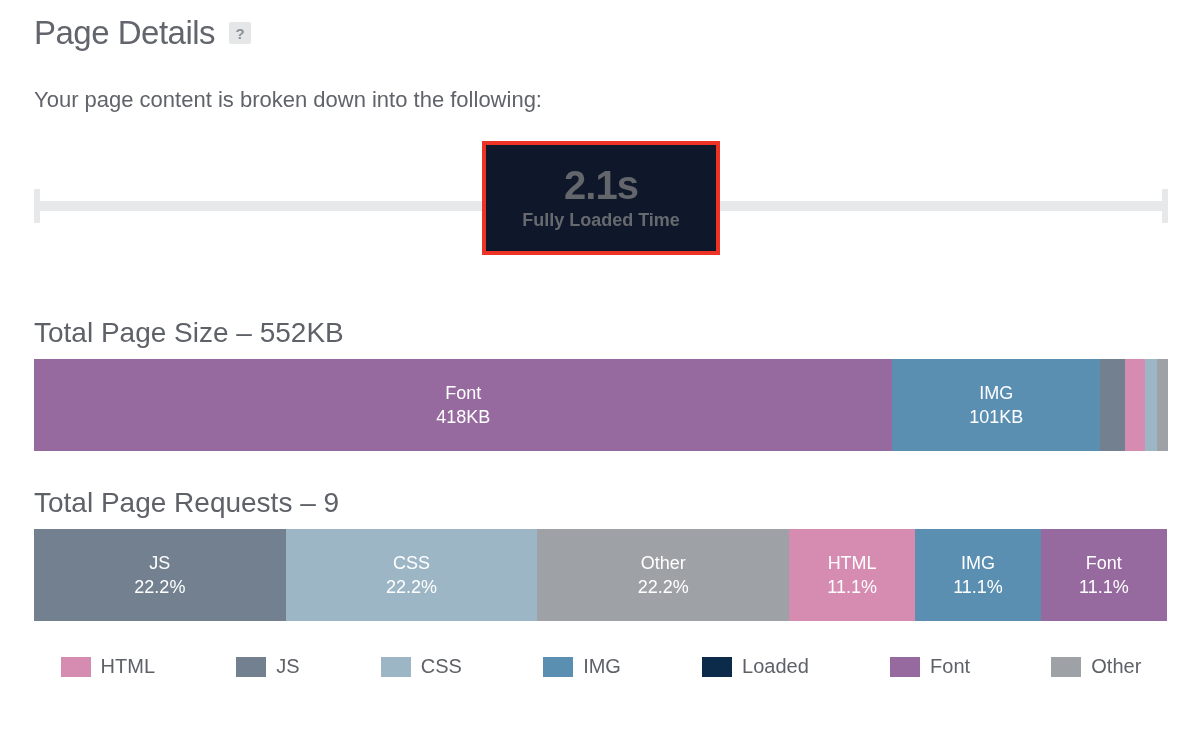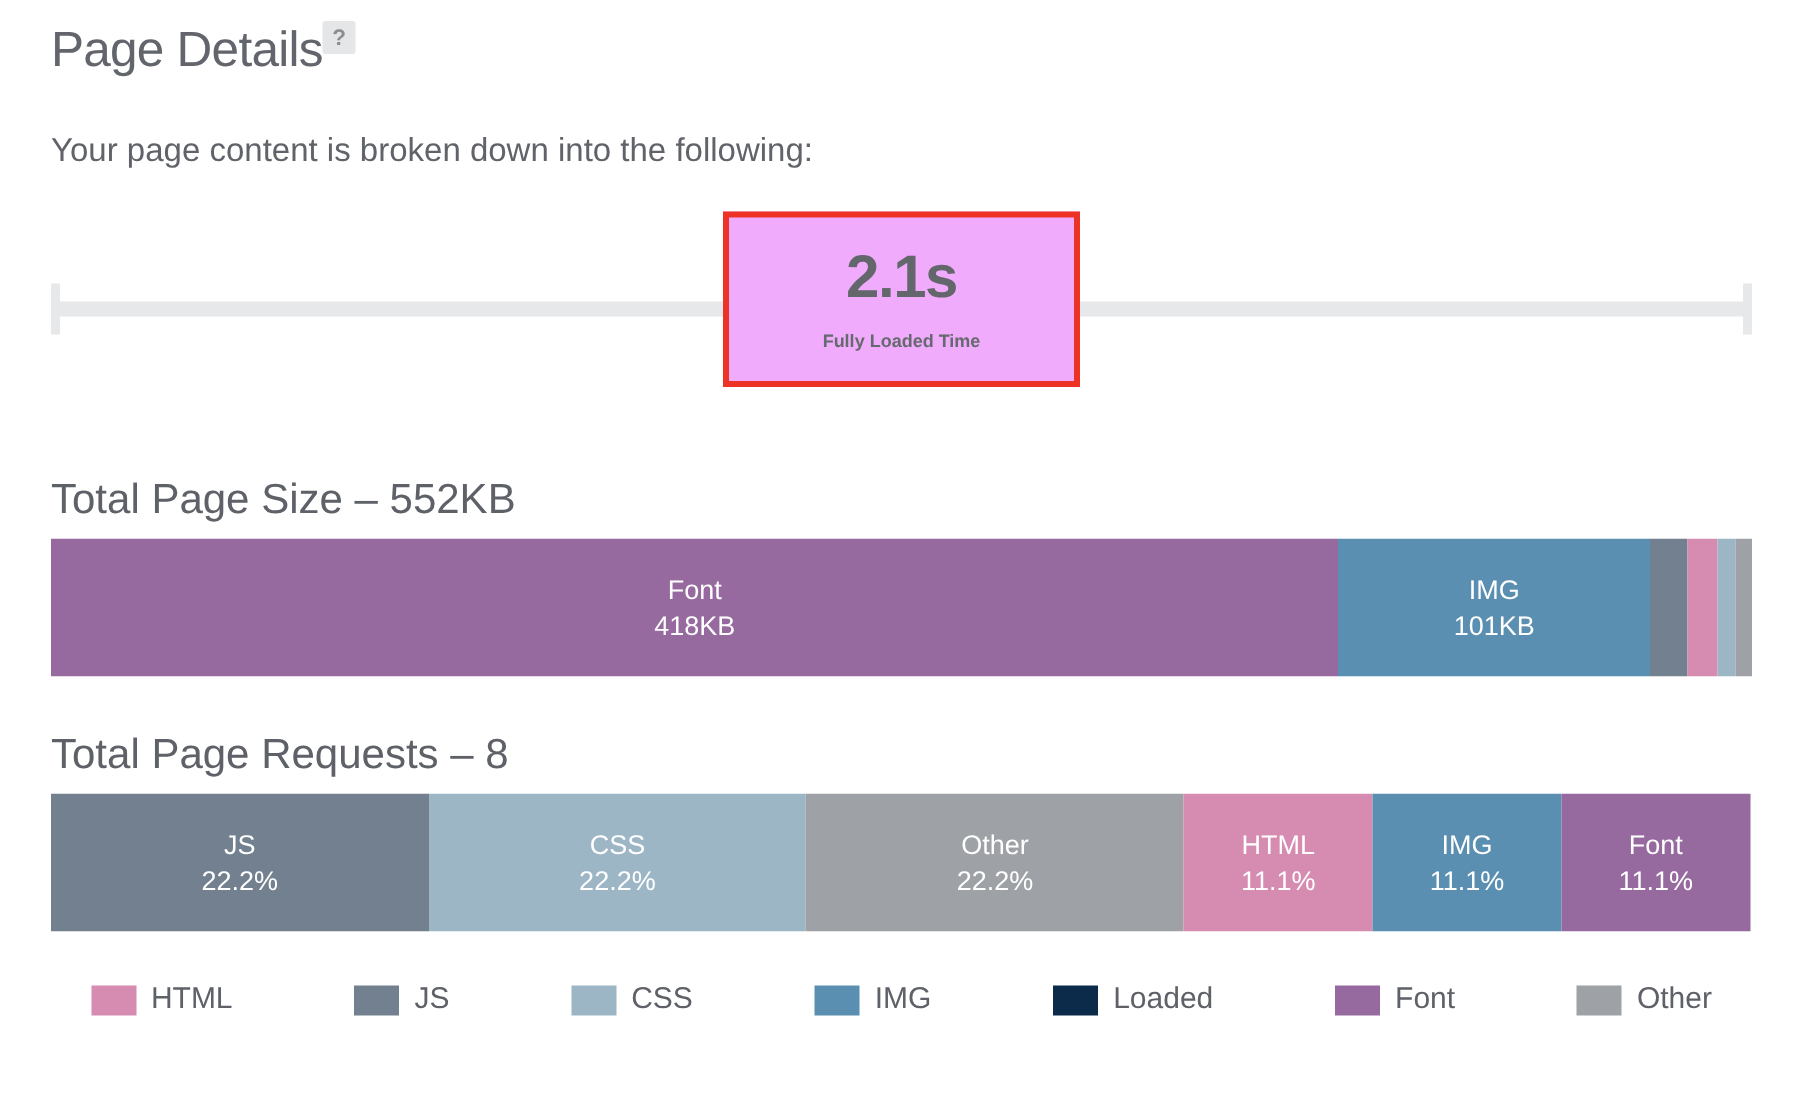--- a/index.html
+++ b/index.html
@@ -3,21 +3,21 @@
 <meta charset="utf-8">
 <style>
   * { box-sizing: border-box; margin: 0; padding: 0; }
   body {
     font-family: -apple-system, BlinkMacSystemFont, "Segoe UI", Helvetica, Arial, sans-serif;
     background: #fff;
     color: #5a5d63;
     padding: 14px 34px 30px 34px;
     width: 1202px;
   }
-  .heading-row { display: flex; }
+  .heading-row { display: flex; align-items: center; gap: 14px; }
   h1 {
     font-size: 33px;
     font-weight: 400;
     color: #62656b;
     letter-spacing: -0.5px;
   }
   .help-badge {
     width: 22px; height: 22px;
     background: #e4e6e8;
     color: #8a8d92;
@@ -50,35 +50,35 @@
     background: #e7e8ea;
   }
   .timeline-cap.left  { left: 0; }
   .timeline-cap.right { right: 0; }
   .load-box {
     position: absolute;
     left: 50%; transform: translateX(-50%);
     top: -10px;
     width: 238px;
     border: 4px solid #ed3226;
-    background: #f0abfc;
+    background: #0f172a;
     text-align: center;
     padding: 18px 6px 20px 6px;
   }
   .load-time {
     font-size: 40px;
     font-weight: 600;
     color: #63666b;
     letter-spacing: -1px;
   }
   .load-label {
-    font-size: 12px;
+    font-size: 18px;
     font-weight: 600;
     color: #66696e;
-    margin-top: 12px;
+    margin-top: 2px;
   }
   .section-title {
     font-size: 28px;
     color: #5e6167;
     font-weight: 400;
     margin-top: 36px;
     margin-bottom: 10px;
   }
   .bar {
     display: flex;
@@ -140,21 +140,21 @@
     <div class="seg" style="width: 18.3%; background: rgb(90, 143, 178);">
       <span class="lbl">IMG</span>
       <span class="val">101KB</span>
     </div>
     <div class="seg" style="width: 2.2%; background: rgb(114, 128, 143);"></div>
     <div class="seg" style="width: 1.8%; background: rgb(214, 139, 177);"></div>
     <div class="seg" style="width: 1%; background: rgb(157, 182, 198);"></div>
     <div class="seg" style="width: 1%; background: rgb(158, 161, 165);"></div>
   </div>
 
-<div class="section-title">Total Page Requests – 8</div>
+<div class="section-title">Total Page Requests – 9</div>
 <div id="req-bar" class="bar">
     <div class="seg" style="width: 22.2%; background: rgb(114, 128, 143);">
       <span class="lbl">JS</span>
       <span class="val">22.2%</span>
     </div>
     <div class="seg" style="width: 22.2%; background: rgb(157, 182, 198);">
       <span class="lbl">CSS</span>
       <span class="val">22.2%</span>
     </div>
     <div class="seg" style="width: 22.2%; background: rgb(158, 161, 165);">

